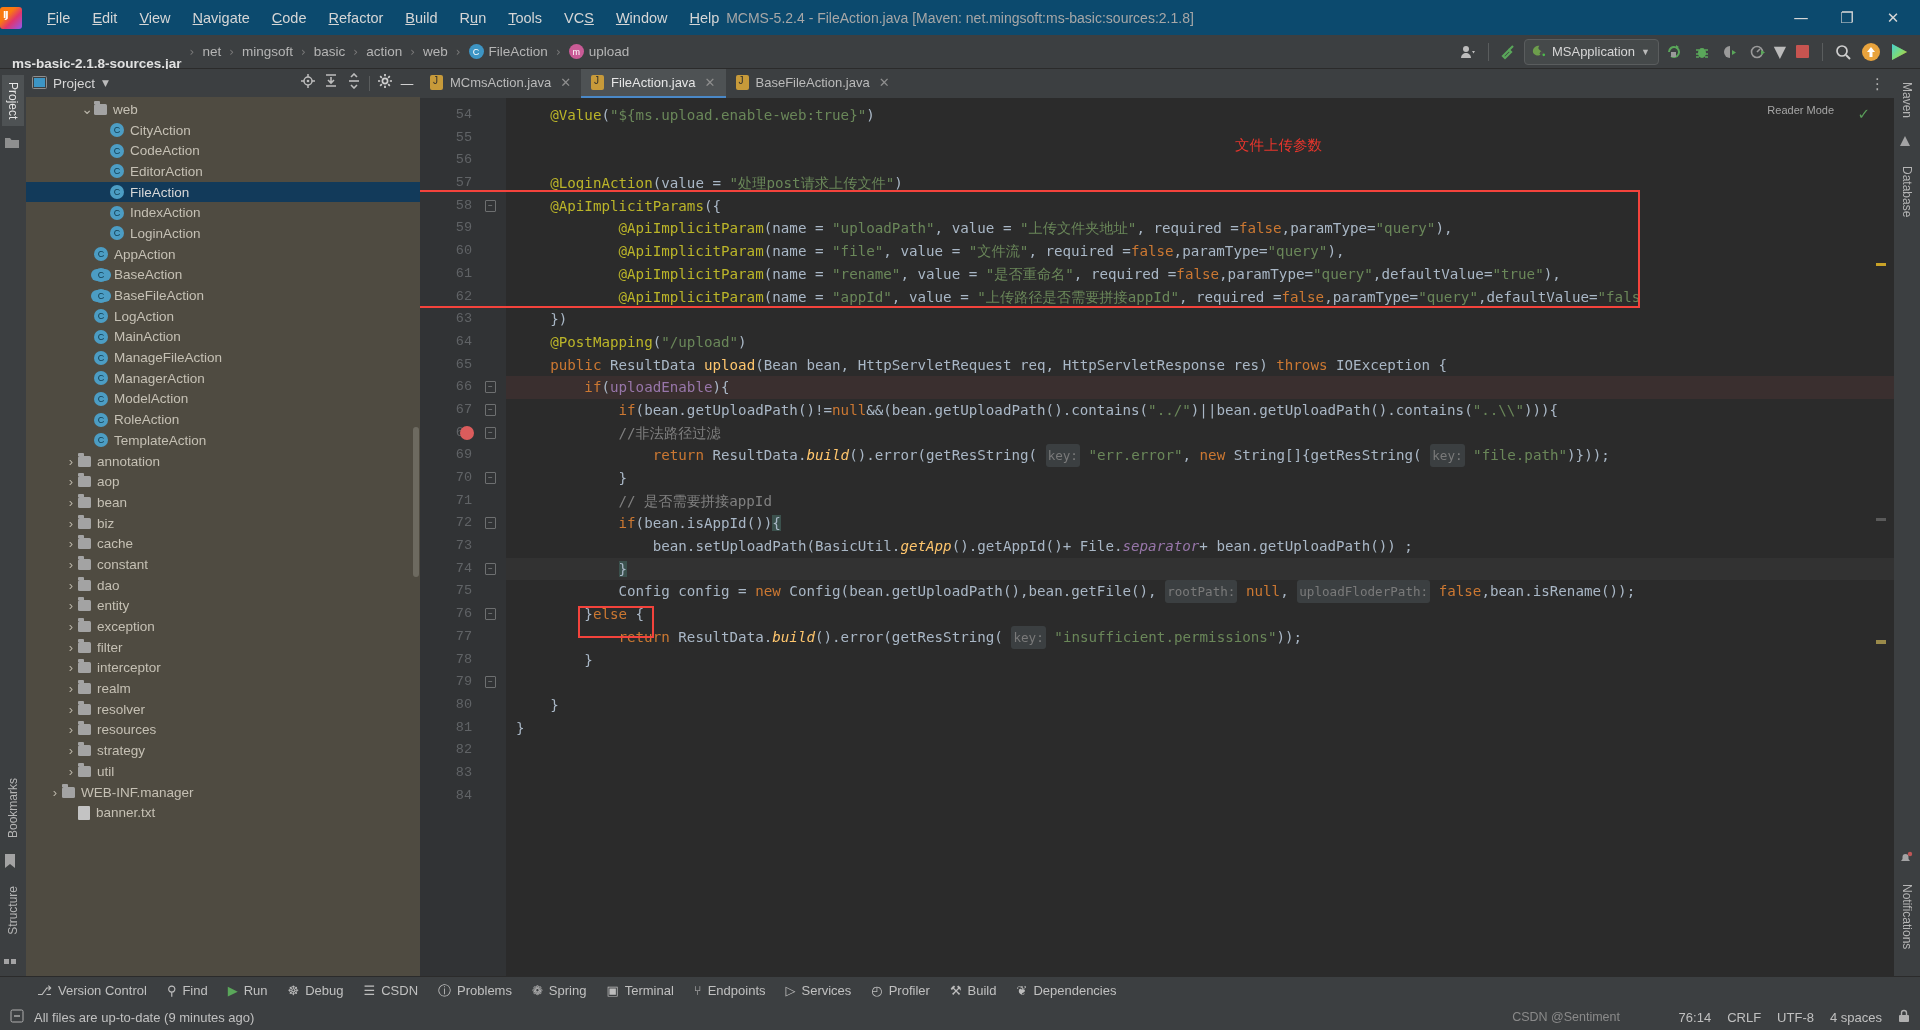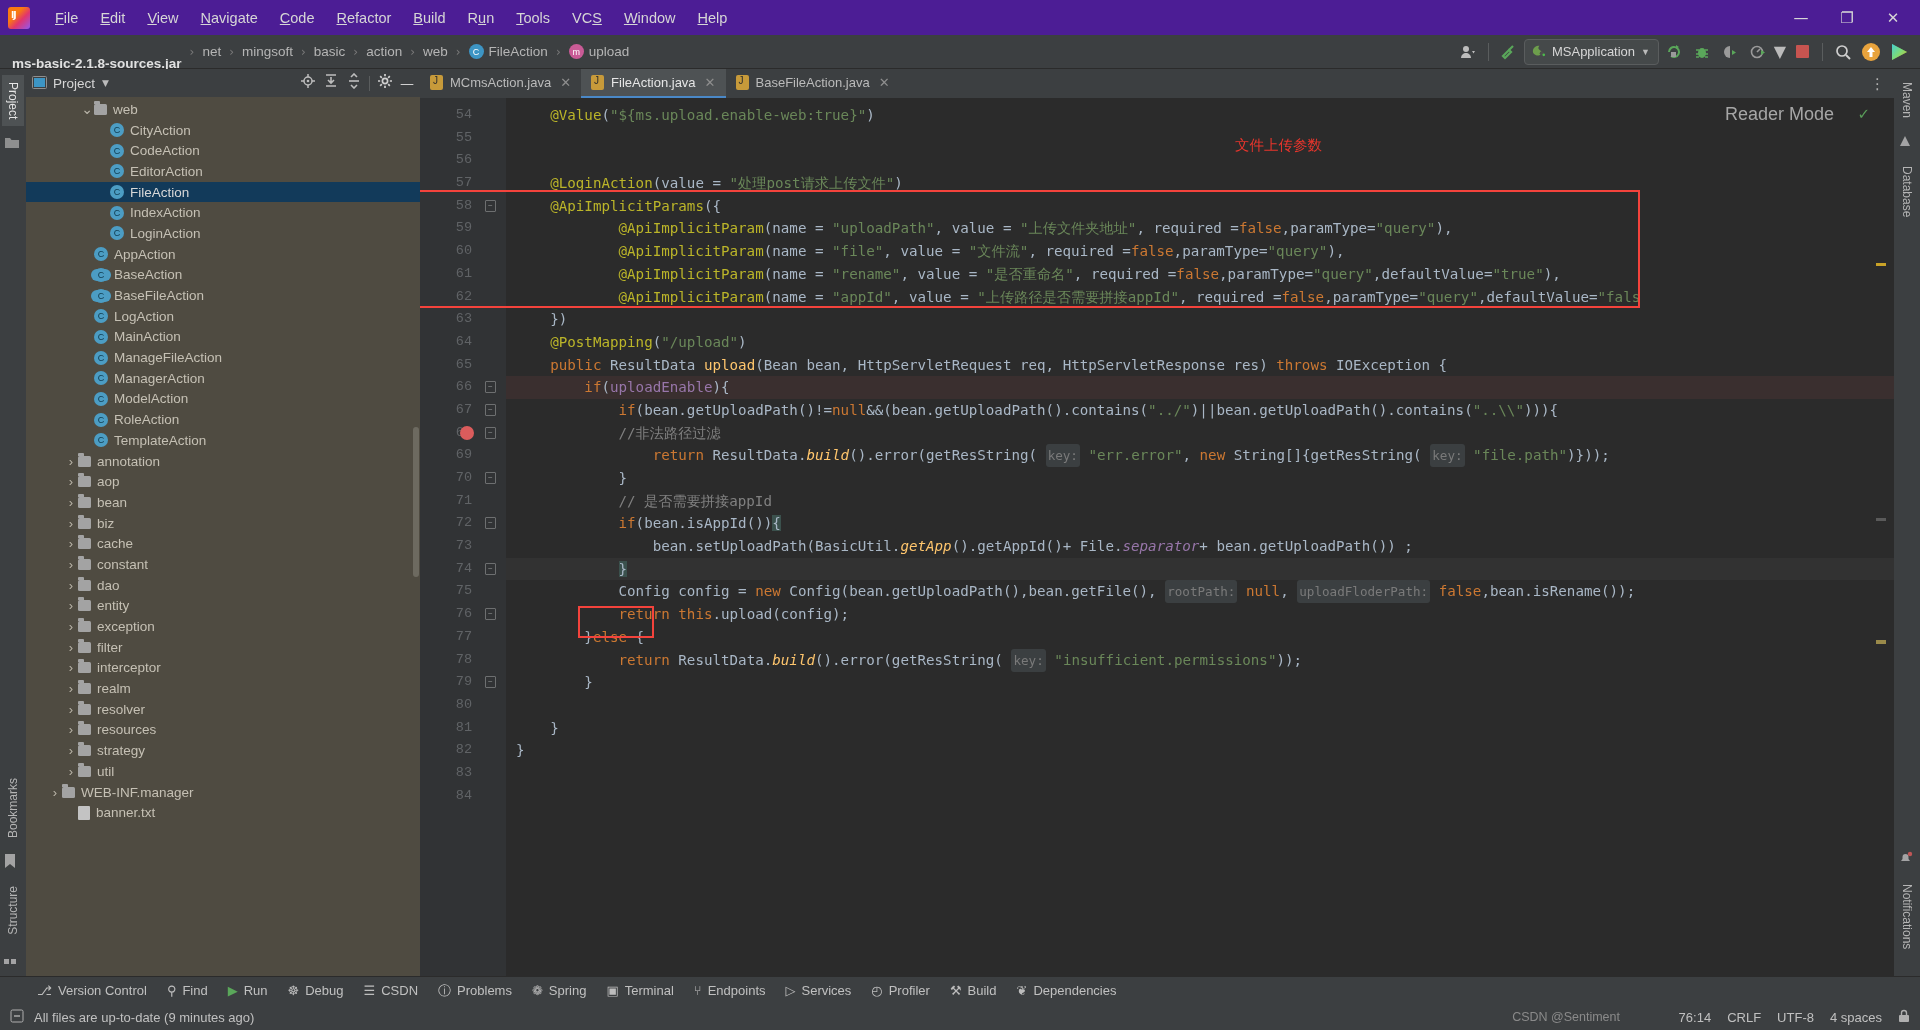--- a/index.html
+++ b/index.html
@@ -7,22 +7,22 @@
     width: 1920px; height: 1030px;
     background: #3c3f41;
     font-family: "DejaVu Sans", sans-serif;
     overflow: hidden;
     color: #bbbbbb;
   }
   .app { width: 1920px; height: 1030px; display: flex; flex-direction: column; }
 
   
   .menubar {
-    height: 35px; background: #4c1d95; display: flex; align-items: center;
-    padding-left: 8px; flex: 0 0 35px; position: relative;
+    height: 35px; background: #0c4a6e; display: flex; align-items: center;
+    padding-left: 0; flex: 0 0 35px; position: relative;
   }
   .ij-logo {
     width: 22px; height: 22px; margin-right: 14px; border-radius: 3px;
     background: linear-gradient(135deg,#f97a12 0%,#f97a12 35%,#e2356c 60%,#9058f0 100%);
     position: relative;
   }
   .ij-logo::after {
     content: "IJ"; position: absolute; left: 3px; top: 3px;
     font-size: 9px; color: #fff; font-weight: bold; letter-spacing: -1px;
   }
@@ -158,21 +158,21 @@
   .brace-hl { background:#3b514d; }
 
   .redbox {
     position:absolute; border:2.5px solid #f4433c; pointer-events:none;
   }
   .cn-note {
     position:absolute; color:#e8352c; font-size:14.5px;
     font-family:"Liberation Sans", sans-serif;
   }
   .reader-mode {
-    position:absolute; right:60px; top:6px; font-size:18px; color:#a6a6a6;
+    position:absolute; right:60px; top:6px; font-size:11px; color:#a6a6a6;
     font-family:"Liberation Sans", sans-serif;
   }
   .check-ok { position:absolute; right:24px; top:7px; color:#5a9e5a; font-size:15px; }
   .err-stripe { position:absolute; right:8px; width:10px; height:3px; }
 
   
   .bottombar {
     height:28px; background:#3c3f41; display:flex; align-items:center; flex:0 0 28px;
     padding-left:28px; gap:2px; border-top:1px solid #2b2b2b;
   }
@@ -202,20 +202,21 @@
         <div class="menu-item"><u>N</u>avigate</div>
         <div class="menu-item"><u>C</u>ode</div>
         <div class="menu-item"><u>R</u>efactor</div>
         <div class="menu-item"><u>B</u>uild</div>
         <div class="menu-item">R<u>u</u>n</div>
         <div class="menu-item"><u>T</u>ools</div>
         <div class="menu-item">VC<u>S</u></div>
         <div class="menu-item"><u>W</u>indow</div>
         <div class="menu-item"><u>H</u>elp</div>
       </div>
+    <div class="win-title">MCMS-5.2.4 - FileAction.java [Maven: net.mingsoft:ms-basic:sources:2.1.8]</div>
     <div class="win-btns">
       <div class="win-btn">—</div>
       <div class="win-btn">❐</div>
       <div class="win-btn close">✕</div>
     </div>
   </div>
 
   <div class="navbar">
     <div id="breadcrumb" style="display:flex;align-items:center;">
         <div class="crumb strong">
@@ -657,21 +658,20 @@
             <div class="cl hl"><span>        </span><span class="kw">if</span><span>(</span><span class="fld">uploadEnable</span><span>){</span></div>
             <div class="cl"><span>            </span><span class="kw">if</span><span>(bean.getUploadPath()!=</span><span class="kw">null</span><span>&amp;&amp;(bean.getUploadPath().contains(</span><span class="str">"../"</span><span>)||bean.getUploadPath().contains(</span><span class="str">"..\\"</span><span>))){</span></div>
             <div class="cl"><span>            </span><span class="cmt">//非法路径过滤</span></div>
             <div class="cl"><span>                </span><span class="kw">return </span><span>ResultData.</span><span class="sm">build</span><span>().error(getResString( </span><span class="hint">key:</span><span> </span><span class="str">"err.error"</span><span>, </span><span class="kw">new </span><span>String[]{getResString( </span><span class="hint">key:</span><span> </span><span class="str">"file.path"</span><span>)}));</span></div>
             <div class="cl"><span>            }</span></div>
             <div class="cl"><span>            </span><span class="cmt">// 是否需要拼接appId</span></div>
             <div class="cl"><span>            </span><span class="kw">if</span><span>(bean.isAppId())</span><span class="brace-hl">{</span></div>
             <div class="cl"><span>                </span><span>bean.setUploadPath(BasicUtil.</span><span class="sm">getApp</span><span>().getAppId()+ File.</span><span class="sfld">separator</span><span>+ bean.getUploadPath()) ;</span></div>
             <div class="cl cur"><span>            </span><span class="brace-hl">}</span></div>
             <div class="cl"><span>            </span><span>Config config = </span><span class="kw">new </span><span>Config(bean.getUploadPath(),bean.getFile(), </span><span class="hint">rootPath:</span><span> </span><span class="kw">null</span><span>, </span><span class="hint">uploadFloderPath:</span><span> </span><span class="kw">false</span><span>,bean.isRename());</span></div>
-            <div class="cl"><span>            </span><span class="kw">return </span><span class="kw">this</span><span>.upload(config);</span></div>
             <div class="cl"><span>        }</span><span class="kw">else </span><span>{</span></div>
             <div class="cl"><span>            </span><span class="kw">return </span><span>ResultData.</span><span class="sm">build</span><span>().error(getResString( </span><span class="hint">key:</span><span> </span><span class="str">"insufficient.permissions"</span><span>));</span></div>
             <div class="cl"><span>        }</span></div>
             <div class="cl"></div>
             <div class="cl"><span>    }</span></div>
             <div class="cl"><span>}</span></div>
           </div>
 
         <div class="cn-note" style="left:815px; top:38px;">文件上传参数</div>
 

